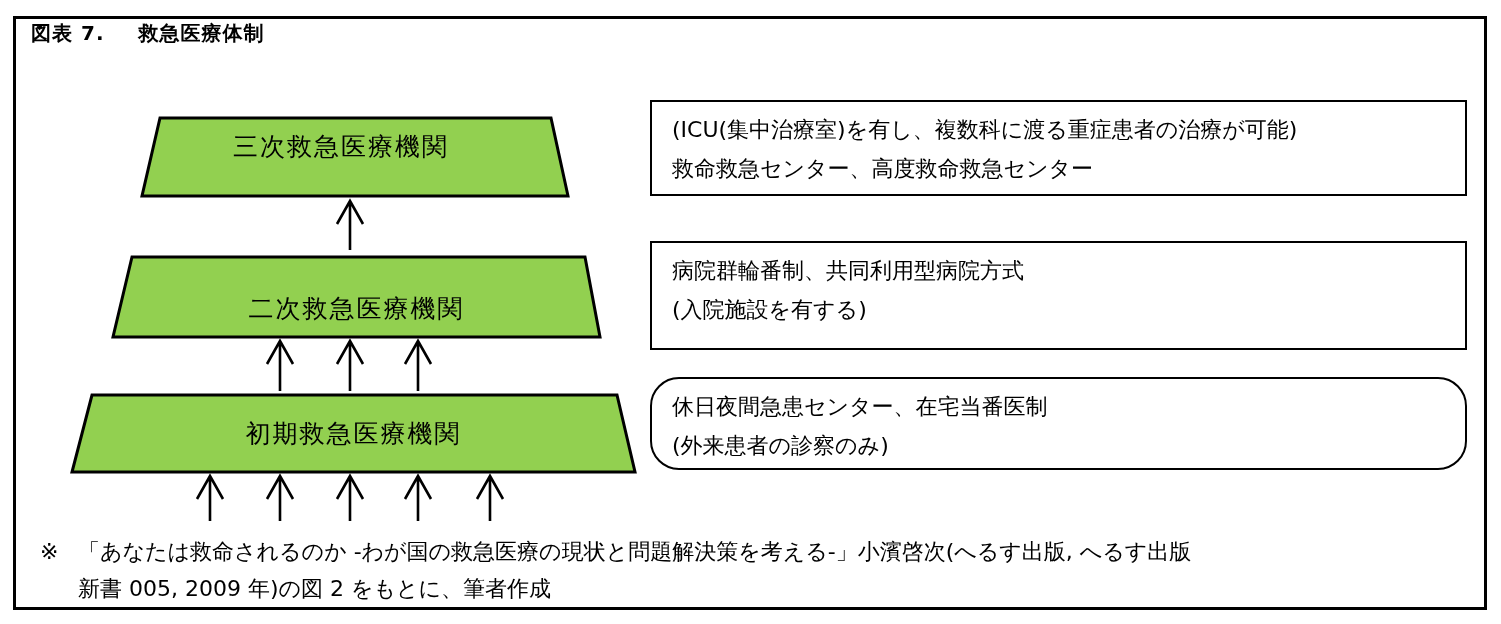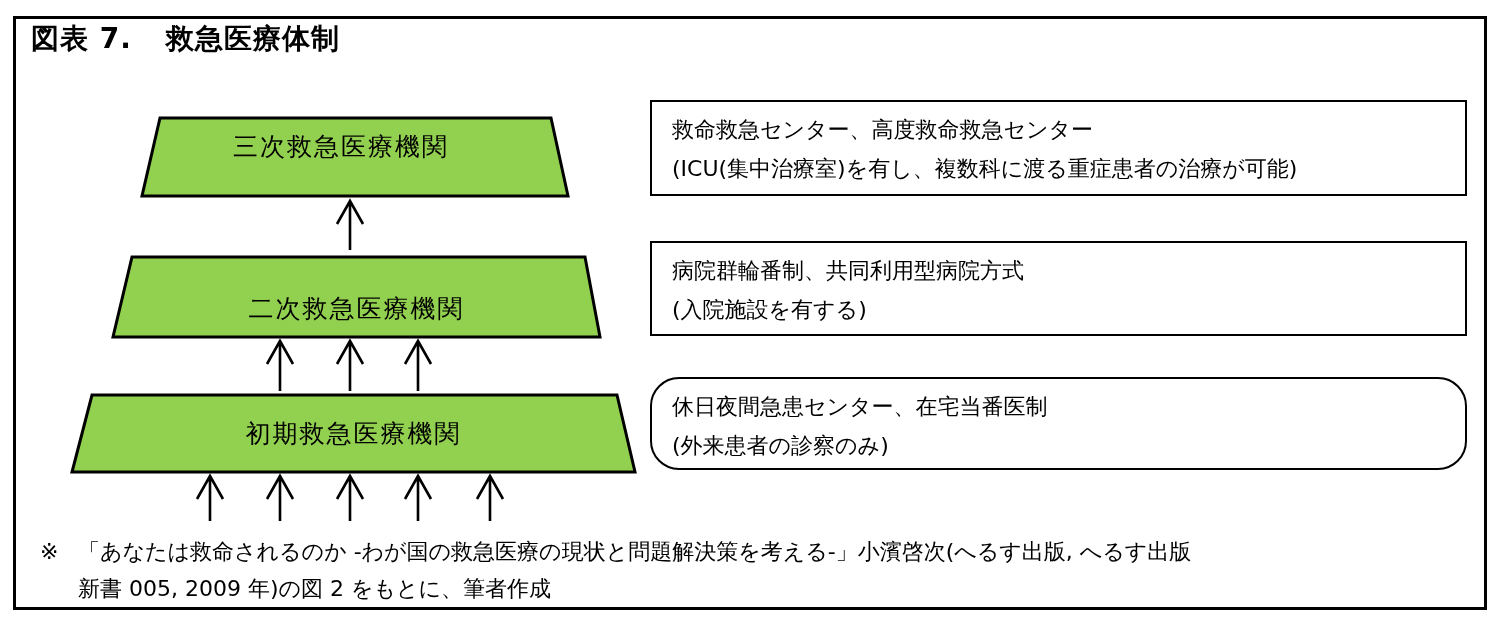--- a/index.html
+++ b/index.html
@@ -13,21 +13,21 @@
 
   .frame {
     position: absolute; left: 13px; top: 16px;
     width: 1474px; height: 594px;
     border: 3px solid #000000;
     background: #ffffff;
   }
 
   .title {
     position: absolute; left: 31px; top: 20px;
-    font-size: 28px; font-weight: bold;
+    font-size: 20px; font-weight: bold;
     letter-spacing: 1px;
     white-space: nowrap;
   }
   .title .title-text { margin-left: 34px; }
 
   svg.diagram-canvas {
     position: absolute; left: 0; top: 0;
     width: 1501px; height: 624px;
   }
 
@@ -42,21 +42,21 @@
   .trap-label.l3 { left: 72px;  top: 395px; width: 563px; height: 77px; text-align: center; }
 
   .desc-box {
     position: absolute; left: 650px; width: 817px;
     border: 2px solid #000000; background: #ffffff;
     padding: 8px 10px 0 20px;
     font-size: 22px; line-height: 39px;
     white-space: nowrap;
   }
   .desc-box.b1 { top: 100px; height: 96px; }
-  .desc-box.b2 { top: 241px; height: 95px; }
+  .desc-box.b2 { top: 241px; height: 109px; }
   .desc-box.b3 { top: 377px; height: 93px; border-radius: 29px; }
 
   .footnote {
     position: absolute; left: 40px; top: 533px; width: 1434px;
     display: flex;
     font-size: 22px; line-height: 37px;
     white-space: nowrap;
   }
   .footnote .fn-marker { width: 38px; flex: 0 0 38px; }
 </style>
@@ -92,22 +92,22 @@
     <path d="M418 521 L418 476 M405 499 L418 476 L431 499"></path>
     <path d="M490 521 L490 476 M477 499 L490 476 L503 499"></path>
   </g>
 </svg>
 
 <div class="trap-label l1">三次救急医療機関</div>
 <div class="trap-label l2">二次救急医療機関</div>
 <div class="trap-label l3">初期救急医療機関</div>
 
 <div class="desc-box b1">
+  <div>(ICU(集中治療室)を有し、複数科に渡る重症患者の治療が可能)</div>
   <div>救命救急センター、高度救命救急センター</div>
-  <div>(ICU(集中治療室)を有し、複数科に渡る重症患者の治療が可能)</div>
 </div>
 <div class="desc-box b2">
   <div>病院群輪番制、共同利用型病院方式</div>
   <div>(入院施設を有する)</div>
 </div>
 <div class="desc-box b3">
   <div>休日夜間急患センター、在宅当番医制</div>
   <div>(外来患者の診察のみ)</div>
 </div>
 

